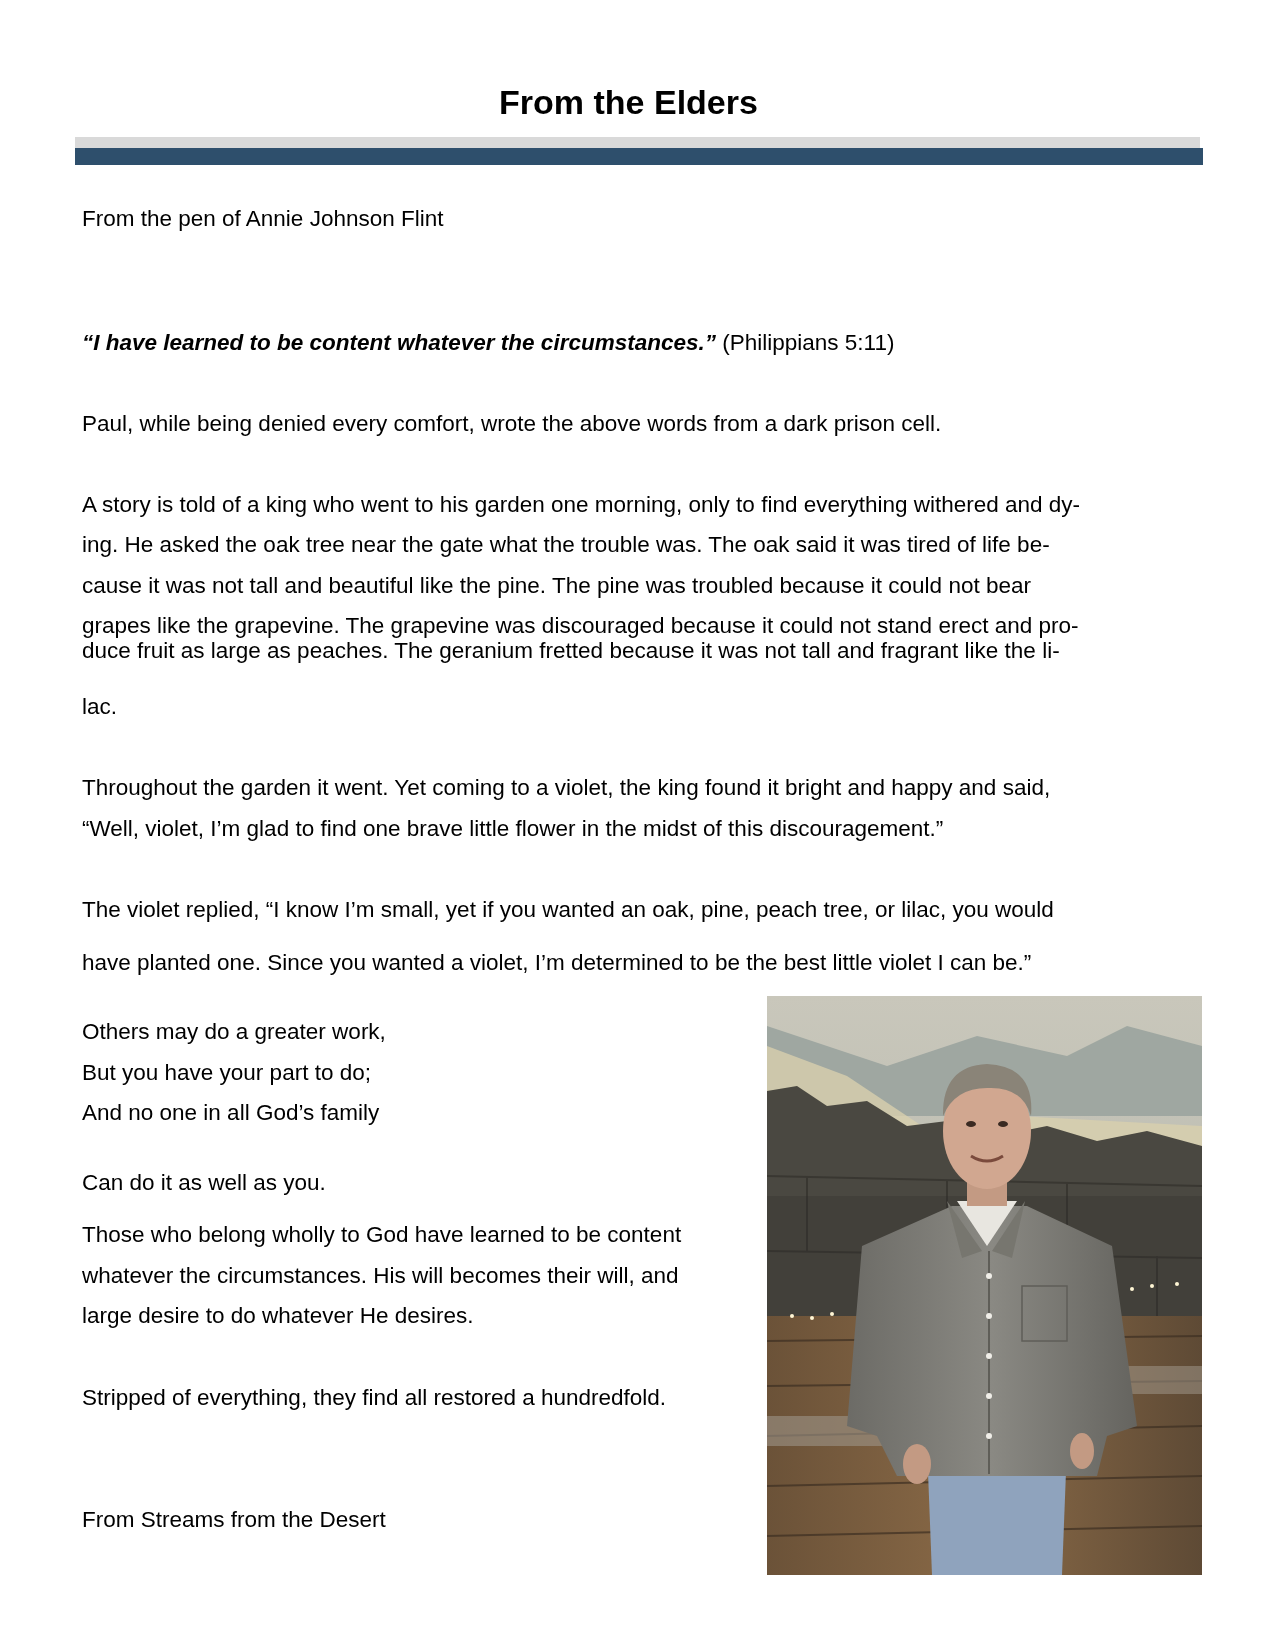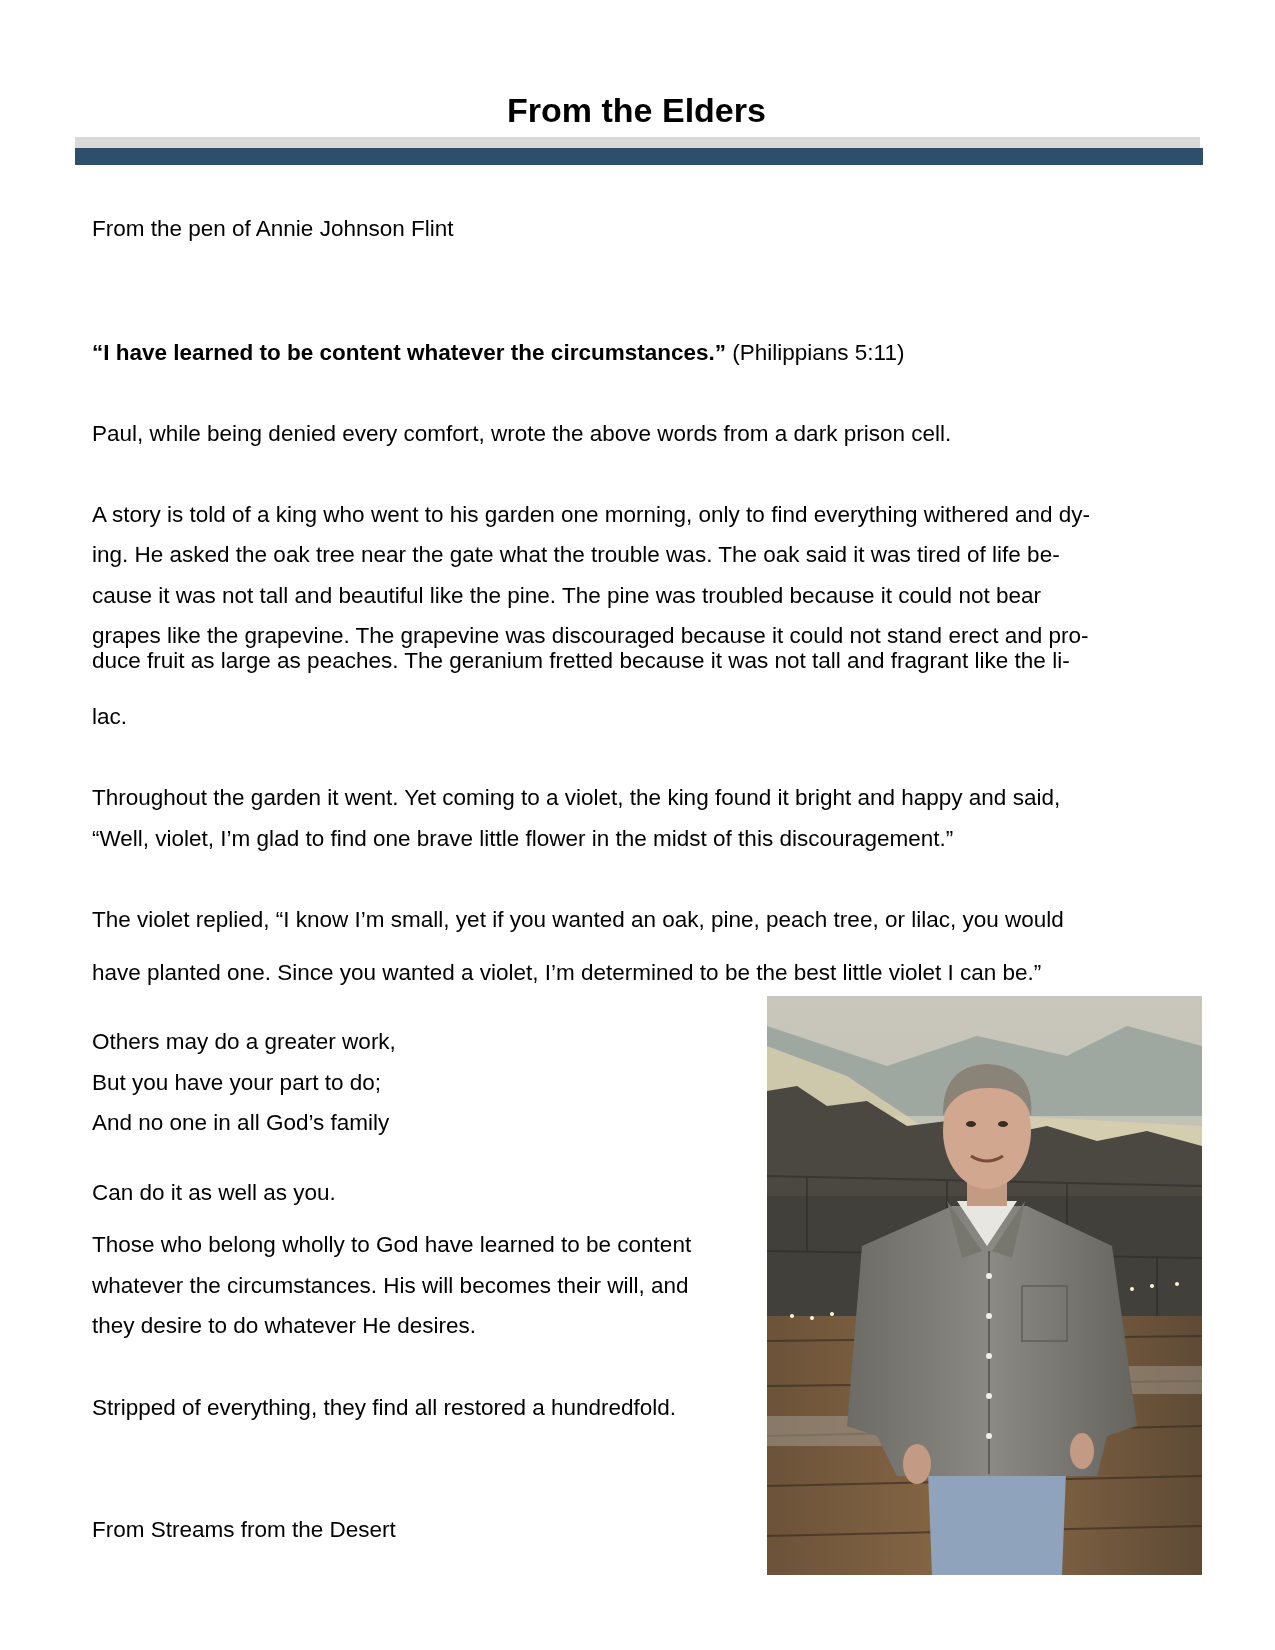--- a/index.html
+++ b/index.html
@@ -1,23 +1,23 @@
 <!DOCTYPE html>
 <html><head>
 <meta charset="utf-8">
 <style>
   html, body { margin: 0; padding: 0; background: #ffffff; }
   body { width: 1275px; height: 1650px; position: relative; overflow: hidden;
          font-family: "Liberation Sans", sans-serif; color: #000; }
   .title { position: absolute; left: 0; width: 1257px; top: 82px; text-align: center;
-           font-size: 34px; font-weight: bold; line-height: 40px; margin: 8px; }
+           font-size: 34px; font-weight: bold; line-height: 40px; margin: 0; }
   .bar-gray { position: absolute; left: 75px; top: 137px; width: 1125px; height: 11px; background: #d9d9d9; }
   .bar-blue { position: absolute; left: 75px; top: 148px; width: 1128px; height: 17px; background: #2e4f6c; }
-  .line { position: absolute; left: 82px; font-size: 22.5px; line-height: 30px; white-space: nowrap; margin: 10px; text-align: center; }
-  .q { font-weight: bold; }
+  .line { position: absolute; left: 82px; font-size: 22.5px; line-height: 30px; white-space: nowrap; margin: 0; text-align: center; }
+  .q { font-weight: bold; font-style: italic; }
   .photo { position: absolute; left: 767px; top: 996px; width: 435px; height: 579px; overflow: hidden; }
   .photo svg { display: block; }
 </style>
 </head>
 <body>
 
 <h1 class="title">From the Elders</h1>
 <div class="bar-gray"></div>
 <div class="bar-blue"></div>
 
@@ -40,21 +40,21 @@
 <p class="line" style="top:895px">The violet replied, “I know I’m small, yet if you wanted an oak, pine, peach tree, or lilac, you would</p>
 <p class="line" style="top:948px">have planted one. Since you wanted a violet, I’m determined to be the best little violet I can be.”</p>
 
 <p class="line" style="top:1017px">Others may do a greater work,</p>
 <p class="line" style="top:1058px">But you have your part to do;</p>
 <p class="line" style="top:1098px">And no one in all God’s family</p>
 <p class="line" style="top:1168px">Can do it as well as you.</p>
 
 <p class="line" style="top:1220px">Those who belong wholly to God have learned to be content</p>
 <p class="line" style="top:1261px">whatever the circumstances. His will becomes their will, and</p>
-<p class="line" style="top:1301px">they desire to do whatever He desires.</p>
+<p class="line" style="top:1301px">large desire to do whatever He desires.</p>
 
 <p class="line" style="top:1383px">Stripped of everything, they find all restored a hundredfold.</p>
 
 <p class="line" style="top:1505px">From Streams from the Desert</p>
 
 <div class="photo" title="Portrait of a smiling man with gray hair in a gray button-up shirt and jeans, standing before a mountain mural and reclaimed wood wall">
   <svg width="435" height="579" viewBox="0 0 435 579" xmlns="http://www.w3.org/2000/svg">
     <defs>
       <linearGradient id="sky" x1="0" y1="0" x2="0" y2="1">
         <stop offset="0" stop-color="#c9c7bb"></stop>

